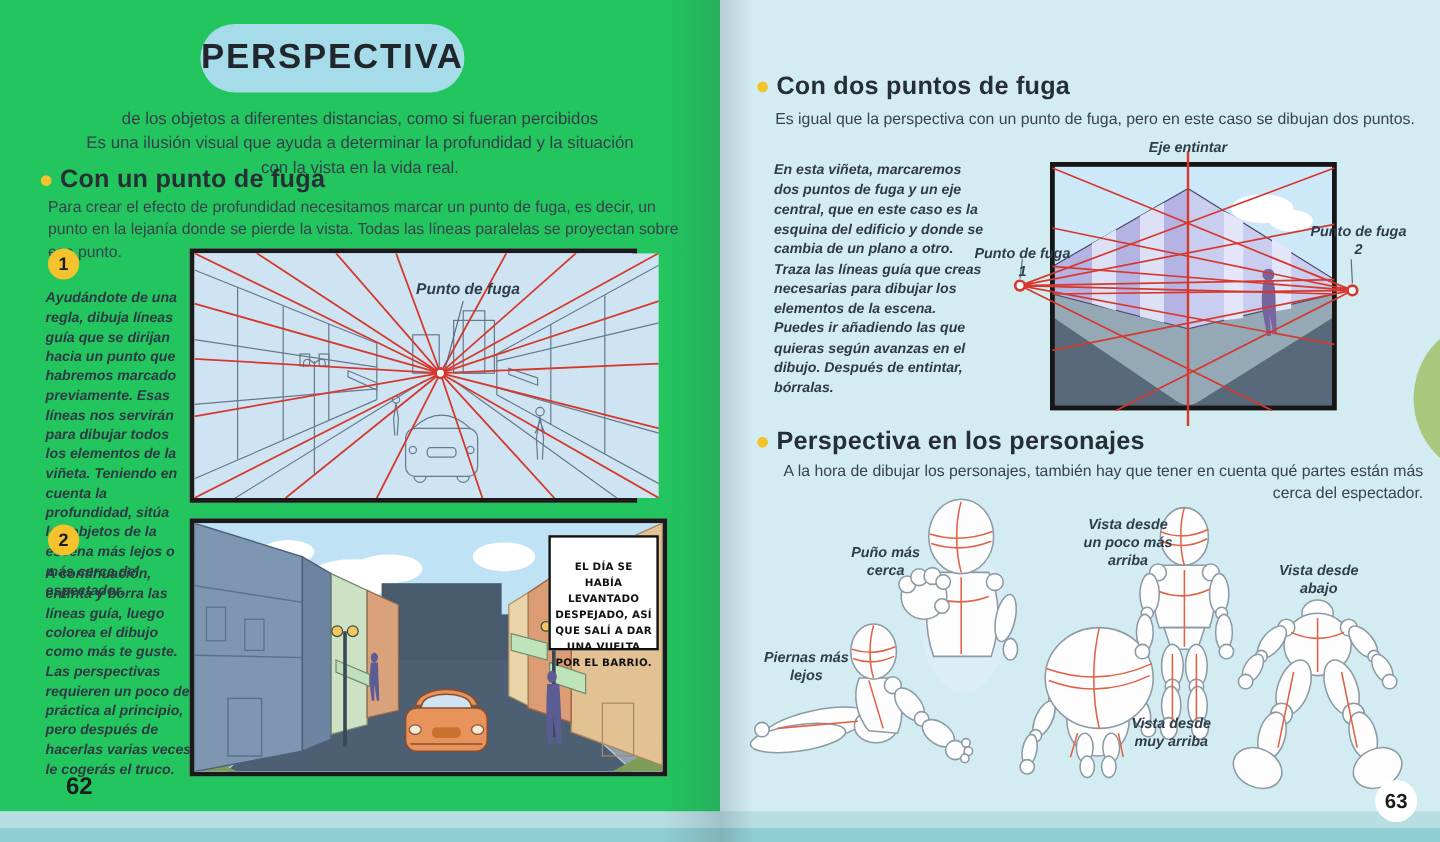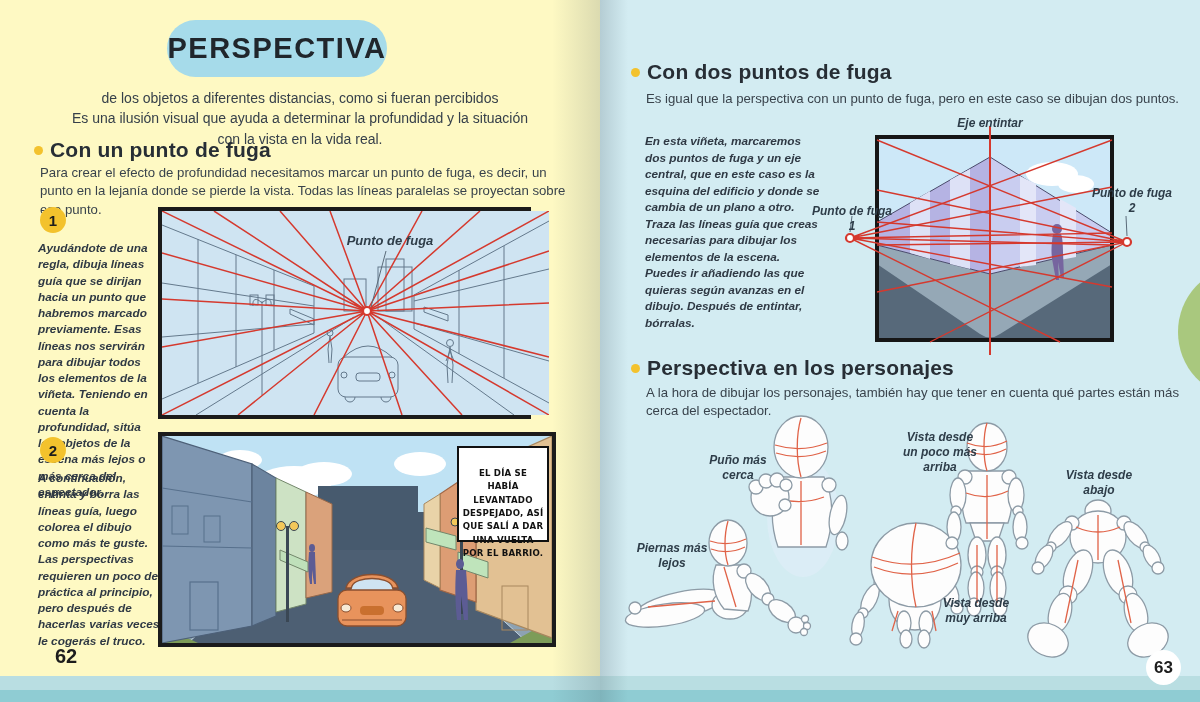--- a/index.html
+++ b/index.html
@@ -1,16 +1,16 @@
 <!DOCTYPE html>
 <html><head>
 <meta charset="utf-8">
 <style>
   html,body{margin:0;padding:0;background:#e8e8e8;}
-  .spread{position:relative;width:1200px;height:702px;overflow:hidden;background:#fef9c3;
+  .spread{position:relative;width:1200px;height:702px;overflow:hidden;background:#22c55e;
     font-family:"Liberation Sans",sans-serif;color:#333;}
   .page-right-bg{position:absolute;left:600px;top:0;width:600px;height:702px;background:#d3ecf2;}
   .spine-l{position:absolute;left:552px;top:0;width:48px;height:702px;z-index:5;
     background:linear-gradient(to right,rgba(60,80,90,0),rgba(60,80,90,0.18));pointer-events:none;}
   .spine-r{position:absolute;left:600px;top:0;width:28px;height:702px;z-index:5;
     background:linear-gradient(to right,rgba(60,80,90,0.20),rgba(60,80,90,0));pointer-events:none;}
   .band1{position:absolute;left:0;top:676px;width:1200px;height:14px;background:#b9dee2;z-index:4;}
   .band2{position:absolute;left:0;top:690px;width:1200px;height:12px;background:#8fccd3;z-index:4;}
   .green-blob{position:absolute;left:1178px;top:268px;width:120px;height:128px;border-radius:50%;
     background:#a9c87e;z-index:1;}
@@ -240,21 +240,21 @@
     <circle cx="307" cy="130" r="4" fill="#ffffff" stroke="#d5392e" stroke-width="2.2"></circle>
   </svg>
   <div class="lbl" style="left:938px;top:116px;width:104px;">Eje entintar</div>
   <div class="lbl" style="left:812px;top:186px;width:80px;margin-top:18px;">Punto de fuga 1</div>
   <div class="lbl" style="left:1090px;top:186px;width:84px;">Punto de fuga 2</div>
 
   <div class="heading" style="left:631px;top:356px;justify-content:space-between;">
     <span class="dot"></span>
     <span class="txt">Perspectiva en los personajes</span>
   </div>
-  <div class="bodytext" style="left:646px;top:384px;width:540px;">A la hora de dibujar los personajes, también hay que tener en cuenta qué partes están más cerca del espectador.</div>
+  <div class="bodytext" style="left:646px;top:384px;width:540px;text-align:right;">A la hora de dibujar los personajes, también hay que tener en cuenta qué partes están más cerca del espectador.</div>
 
   <svg class="figures-svg" width="560" height="250" viewBox="0 0 560 250">
     <g stroke="#8d9ba6" stroke-width="1.3" fill="#fdfdfd">
 
       <g>
         <ellipse cx="183" cy="102" rx="36" ry="60" fill="#ddeef6" stroke="none" opacity="0.8"></ellipse>
         <path d="M160,62 C150,80 150,110 158,132 L206,132 C214,108 214,82 204,62 Z"></path>
         <circle cx="209" cy="70" r="7"></circle>
         <ellipse cx="218" cy="100" rx="8" ry="20" transform="rotate(12 218 100)"></ellipse>
         <ellipse cx="222" cy="126" rx="6" ry="9"></ellipse>

